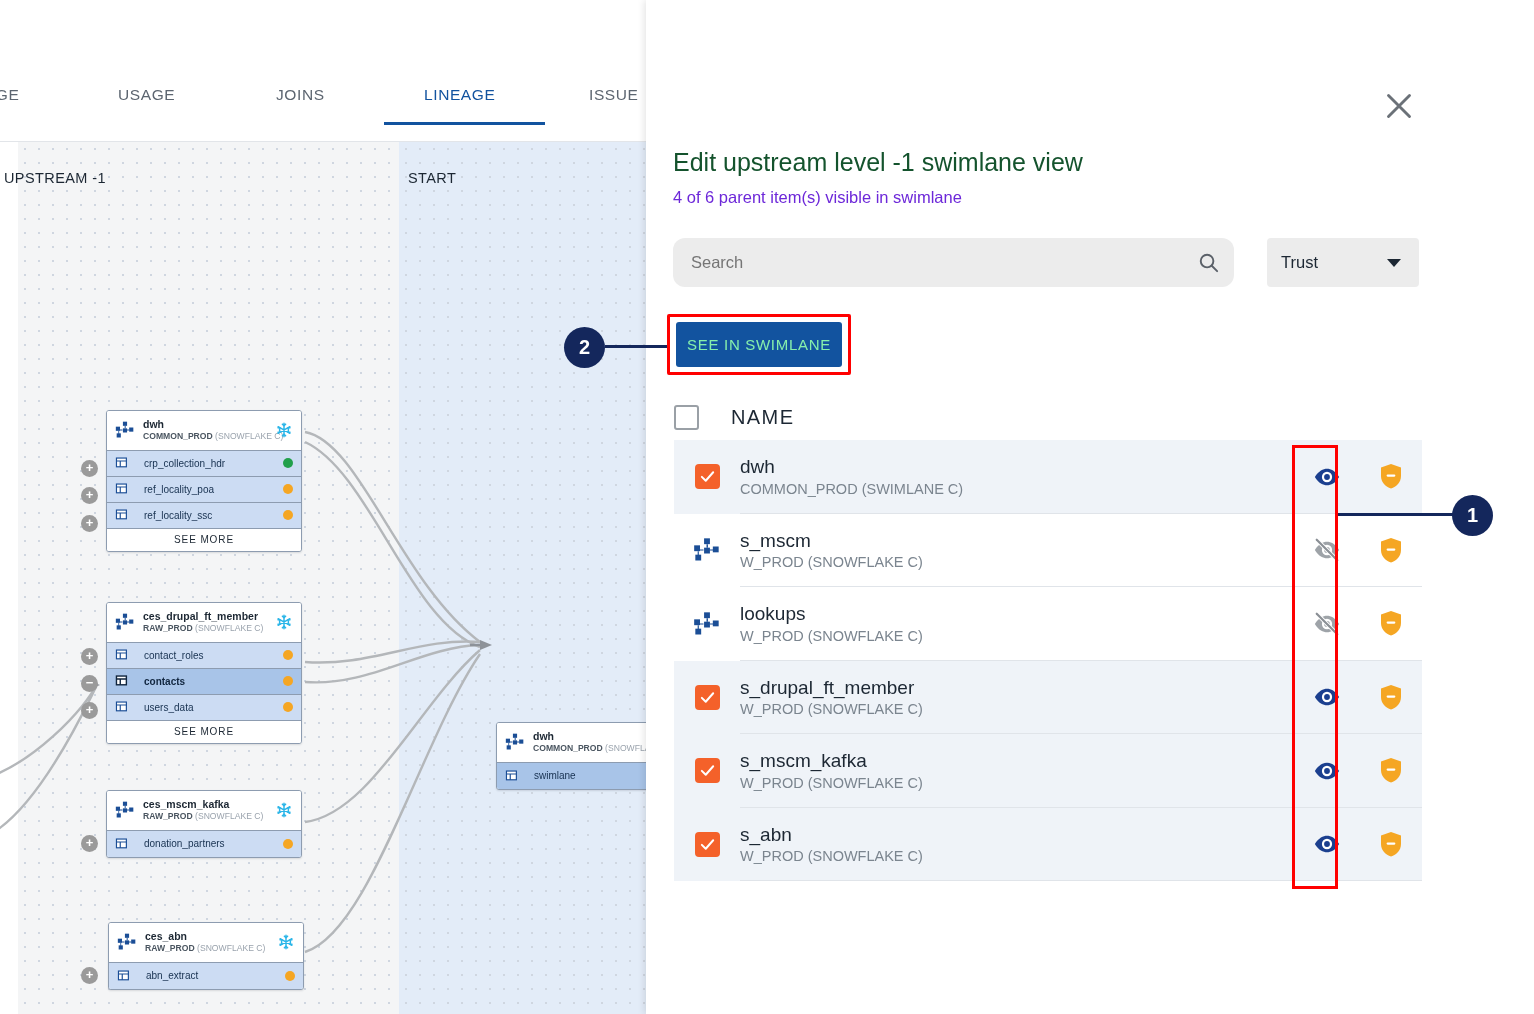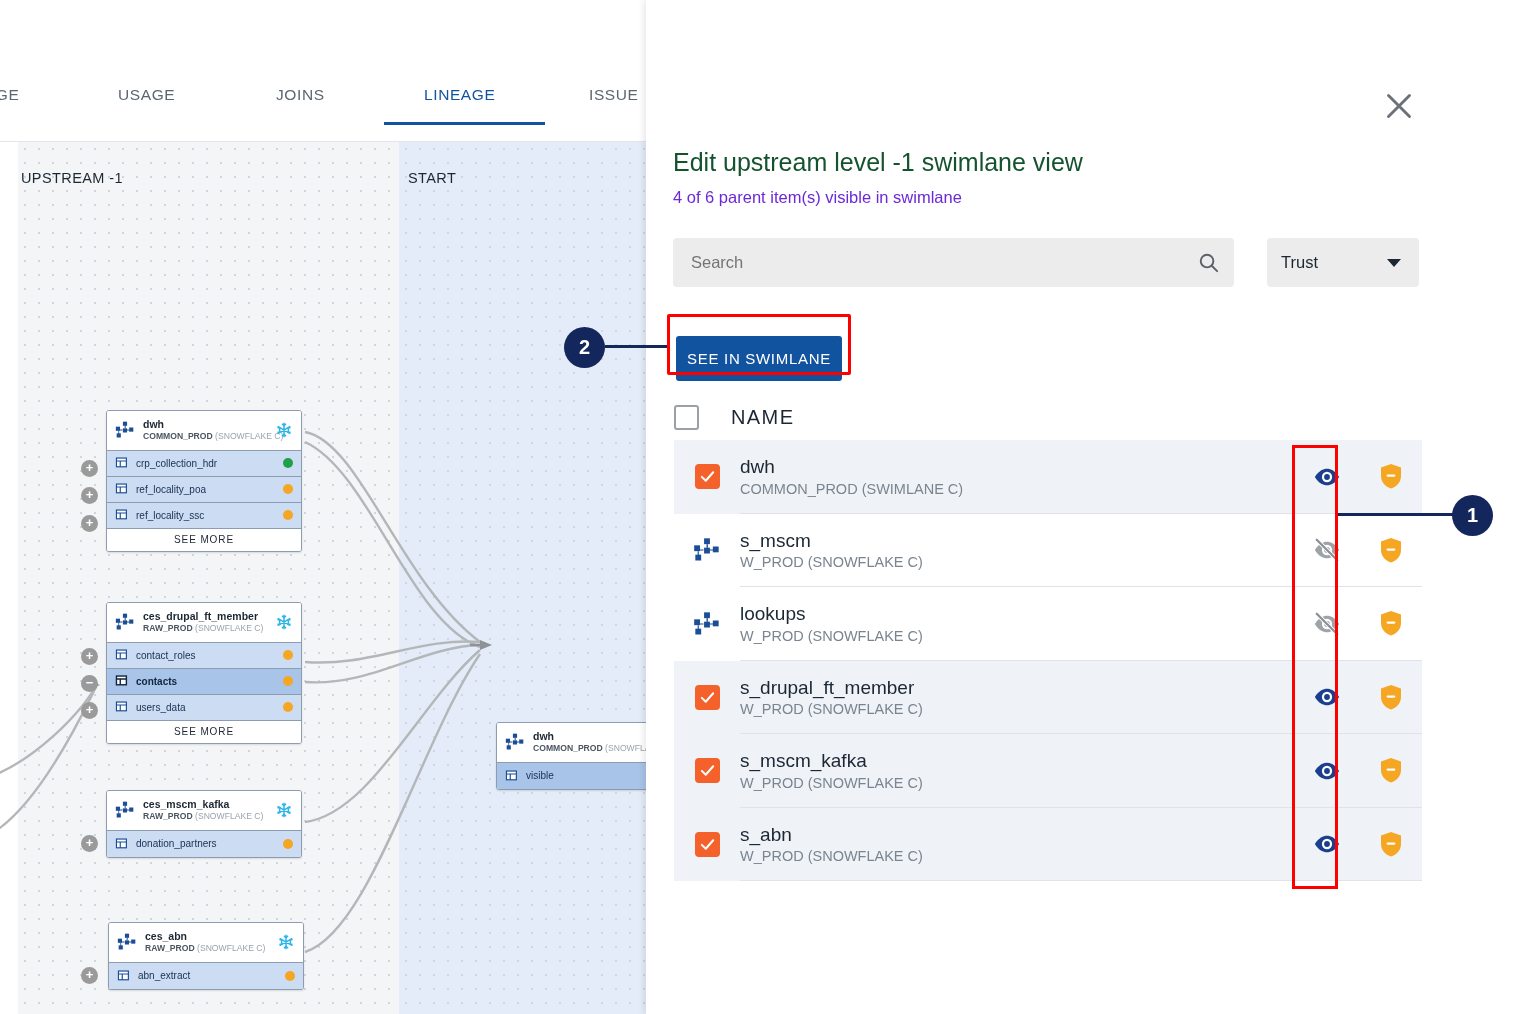--- a/index.html
+++ b/index.html
@@ -63,21 +63,21 @@
     position:relative;
   }
   .node-head .glyph{ width:20px; height:20px; flex:0 0 20px; }
   .node-titles{ flex:1 1 auto; min-width:0; line-height:1.25; }
   .node-name{ font-size:10.5px; font-weight:bold; color:#1c2733; white-space:nowrap; }
   .node-sub{ font-size:8.6px; font-weight:bold; color:#4a5560; white-space:nowrap; }
   .node-sub .light{ color:#9aa3ad; font-weight:normal; }
   .snow{ width:18px; height:18px; flex:0 0 18px; }
 
   .col-row{
-    display:flex; align-items:center; gap:7px;
+    display:flex; align-items:center; gap:15px;
     height:26px; padding:0 8px;
     background:#ccdcf3; border-bottom:1px solid #8d9cb0;
     font-size:10px; color:#16304f;
   }
   .col-row.sel{ background:#a8c4e8; font-weight:bold; color:#10253e;justify-content:flex-end; }
   .col-row .tbl{ width:14px; height:14px; flex:0 0 14px; }
   .col-label{ flex:1 1 auto; white-space:nowrap; }
   .dot{ width:10px; height:10px; border-radius:50%; flex:0 0 10px; }
   .see-more{
     height:22px; line-height:22px; text-align:center;
@@ -102,21 +102,21 @@
   #panel-title{
     position:absolute; left:27px; top:148px;
     font-size:25px; color:#14532d; white-space:nowrap;
   }
   #panel-sub{
     position:absolute; left:27px; top:188px;
     font-size:16.5px; color:#6d28d9; white-space:nowrap;
   }
   #search-box{
     position:absolute; left:27px; top:238px; width:561px; height:49px;
-    background:#ececec; border-radius:4px; cursor:text;
+    background:#ececec; border-radius:12px; cursor:text;
   }
   #search-input{
     position:absolute; left:16px; top:0; height:49px; line-height:49px;
     font-size:16.5px; color:#8a8f95;
     font-family:"Liberation Sans", sans-serif;
     background:transparent; border:0; outline:0; width:500px;
   }
   #search-icon{ position:absolute; right:14px; top:13px; width:23px; height:23px; }
   #trust-select{
     position:absolute; left:621px; top:238px; width:152px; height:49px;
@@ -126,22 +126,22 @@
     position:absolute; left:14px; top:0; height:49px; line-height:49px;
     font-size:16.5px; color:#1c2733;
   }
   #trust-caret{
     position:absolute; right:18px; top:21px;
     width:0;height:0;border-left:7px solid transparent;border-right:7px solid transparent;
     border-top:8px solid #1c2733;
   }
 
   .btn{
-    position:absolute; top:336px; height:45px;
-    background:#12539f; color:#ffffff; border:0; border-radius:3px;
+    position:absolute; top:322px; height:45px;
+    background:#12539f; color:#86efac; border:0; border-radius:3px;
     font-family:"Liberation Sans", sans-serif;
     font-size:15px; letter-spacing:.7px; cursor:pointer;
   }
   #see-swimlane-btn{ left:30px; width:166px; }
   #add-cart-btn{ left:255px; width:157px; }
   #hl-btn{
     position:absolute; left:21px; top:314px; width:184px; height:61px;
     border:3px solid #ff0000; border-radius:2px; pointer-events:none;
   }
   #callout-2{
@@ -206,21 +206,21 @@
     <div class="tab" style="left:118px">USAGE</div>
     <div class="tab" style="left:276px">JOINS</div>
     <div class="tab active" style="left:424px">LINEAGE</div>
     <div class="tab" style="left:589px">ISSUE</div>
     <div class="tab-underline" style="left:384px;width:161px"></div>
   </div>
 
   <div id="canvas">
     <div class="lane lane-upstream"></div>
     <div class="lane lane-start"></div>
-    <div class="lane-label" style="left:21px">UPSTREAM -1</div>
+    <div class="lane-label" style="left:4px">UPSTREAM -1</div>
     <div class="lane-label" style="left:408px">START</div>
 
     <svg width="646" height="872" style="position:absolute;left:0;top:0;pointer-events:none">
       <g fill="none" stroke="#b4b7ba" stroke-width="2.4">
         <path d="M305,290 C360,300 400,440 480,500"></path>
         <path d="M305,300 C370,330 410,480 480,505"></path>
         <path d="M305,520 C370,525 420,495 480,500"></path>
         <path d="M305,540 C370,545 420,505 480,503"></path>
         <path d="M305,680 C370,672 420,560 480,508"></path>
         <path d="M305,810 C370,790 420,600 480,512"></path>
@@ -421,21 +421,21 @@
         <div class="node-titles">
           <div class="node-name">dwh</div>
           <div class="node-sub"><span>COMMON_PROD</span> <span class="light">(SNOWFLAKE C</span></div>
         </div>
       </div>
       <div class="col-row sel" style="border-bottom:0">
         <svg class="tbl" viewBox="0 0 24 24">
             <rect x="2.5" y="3.5" width="17" height="15" fill="#fff" stroke="#1b4e96" stroke-width="2"></rect>
             <path d="M2.5 8.5h17M9 8.5v10" stroke="#1b4e96" stroke-width="2"></path>
           </svg>
-        <span class="col-label" style="font-weight:normal;color:#16304f">visible</span>
+        <span class="col-label" style="font-weight:normal;color:#16304f">swimlane</span>
       </div>
     </div>
   </div>
 </div>
 
 <div id="panel">
 
   <svg id="close-btn" viewBox="0 0 24 24">
     <path d="M5 5 L19 19 M19 5 L5 19" stroke="#6b7178" stroke-width="1.9" stroke-linecap="round" fill="none"></path>
   </svg>

